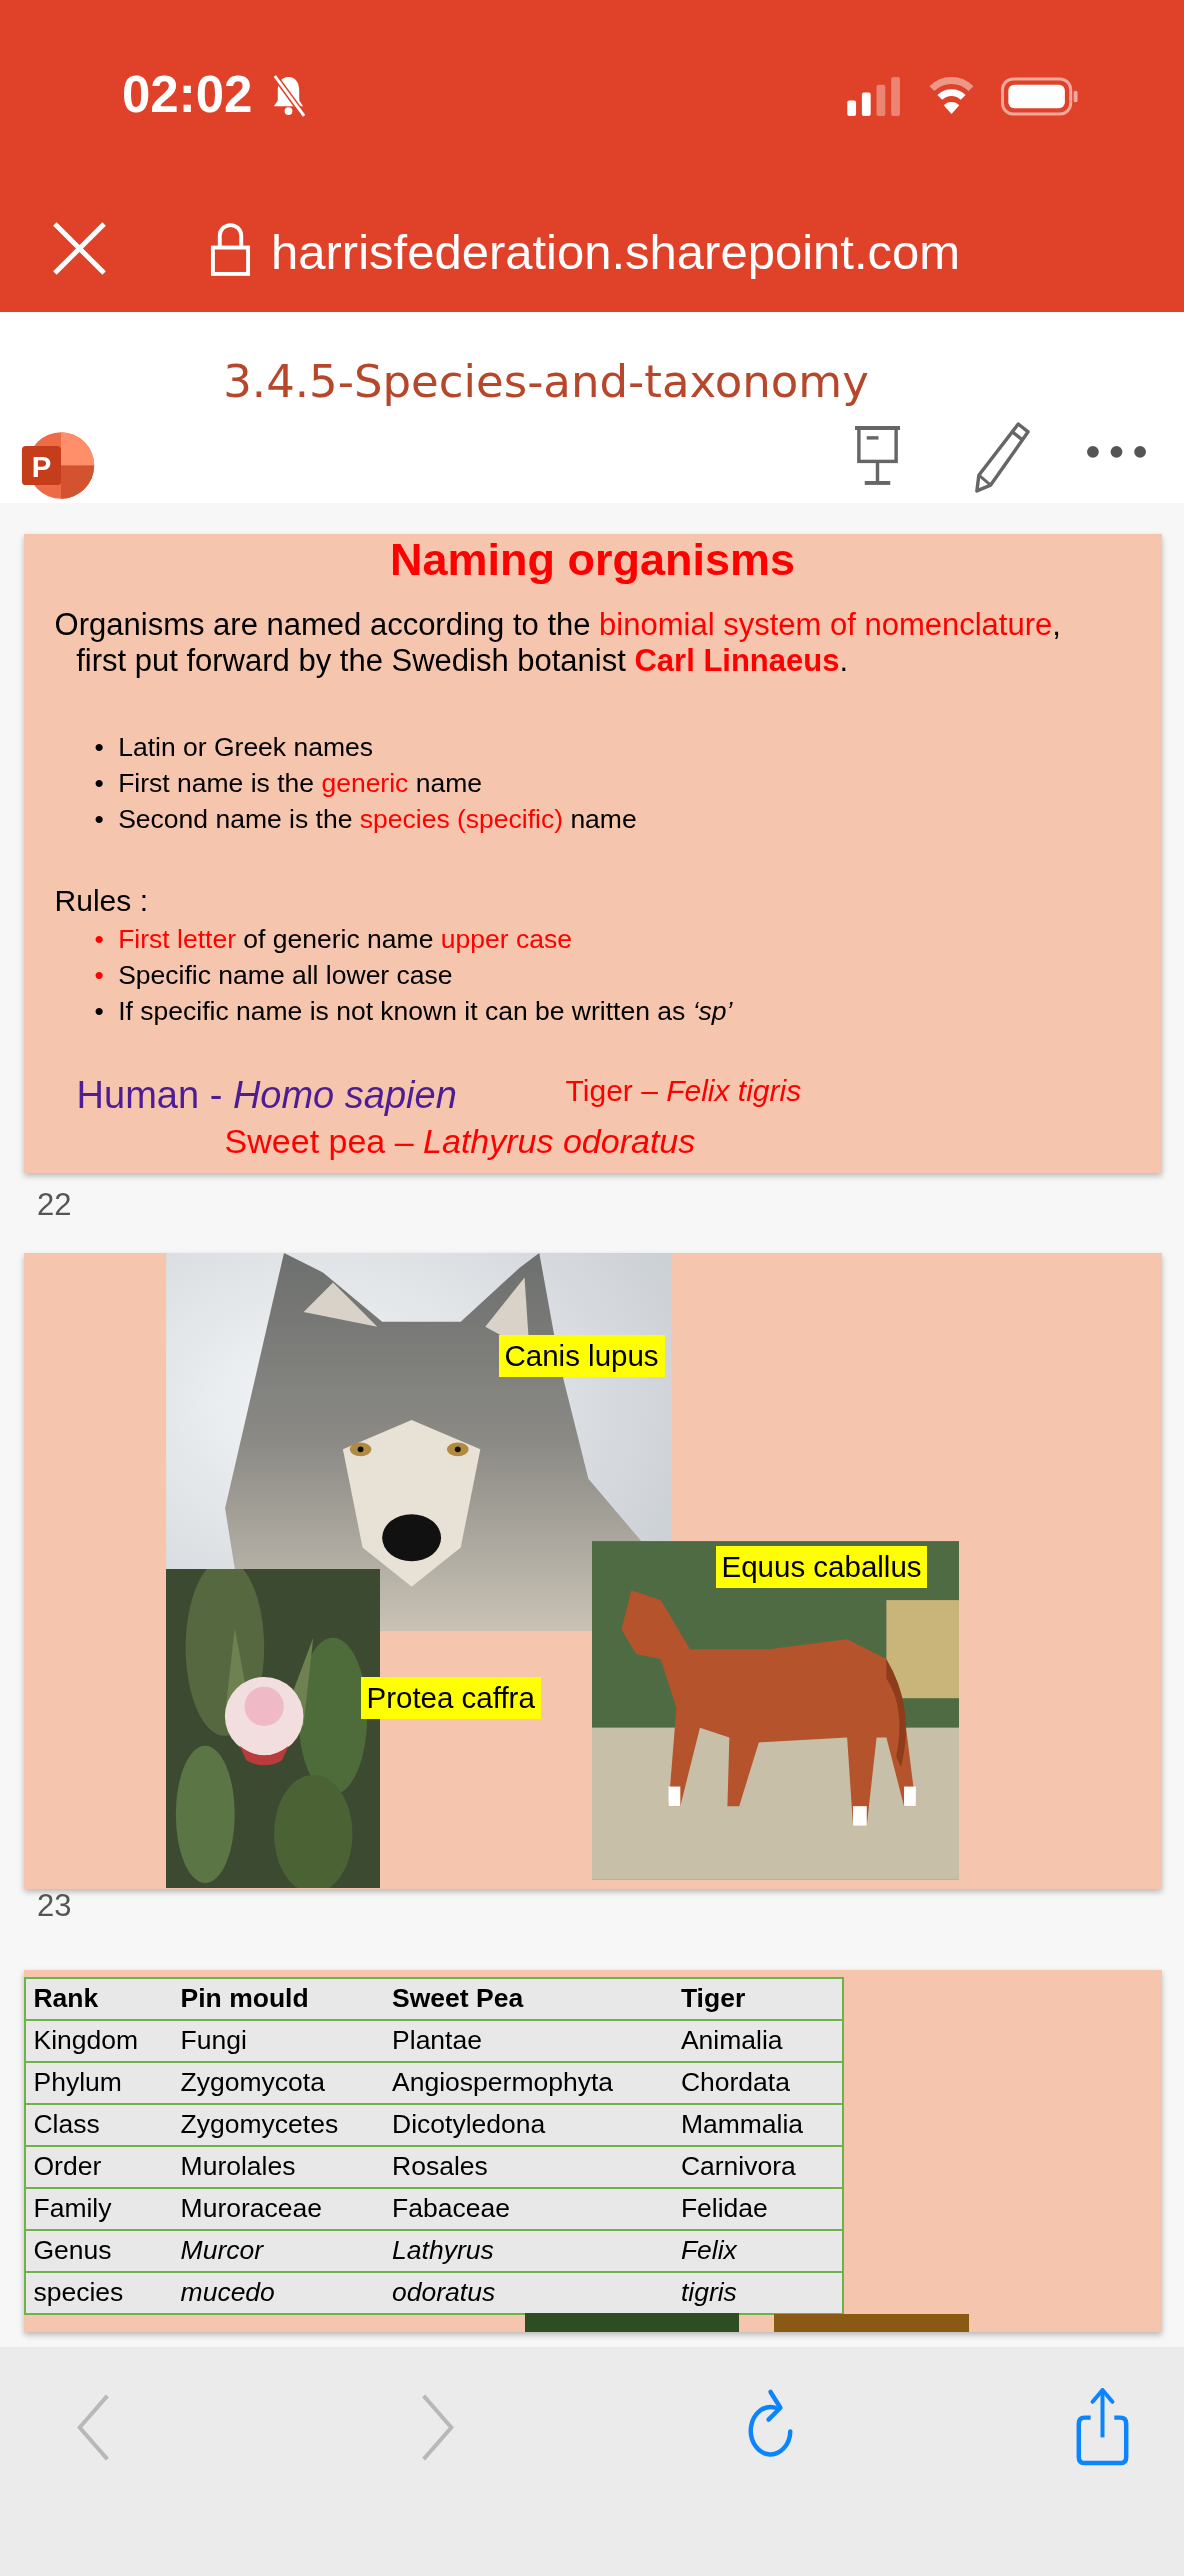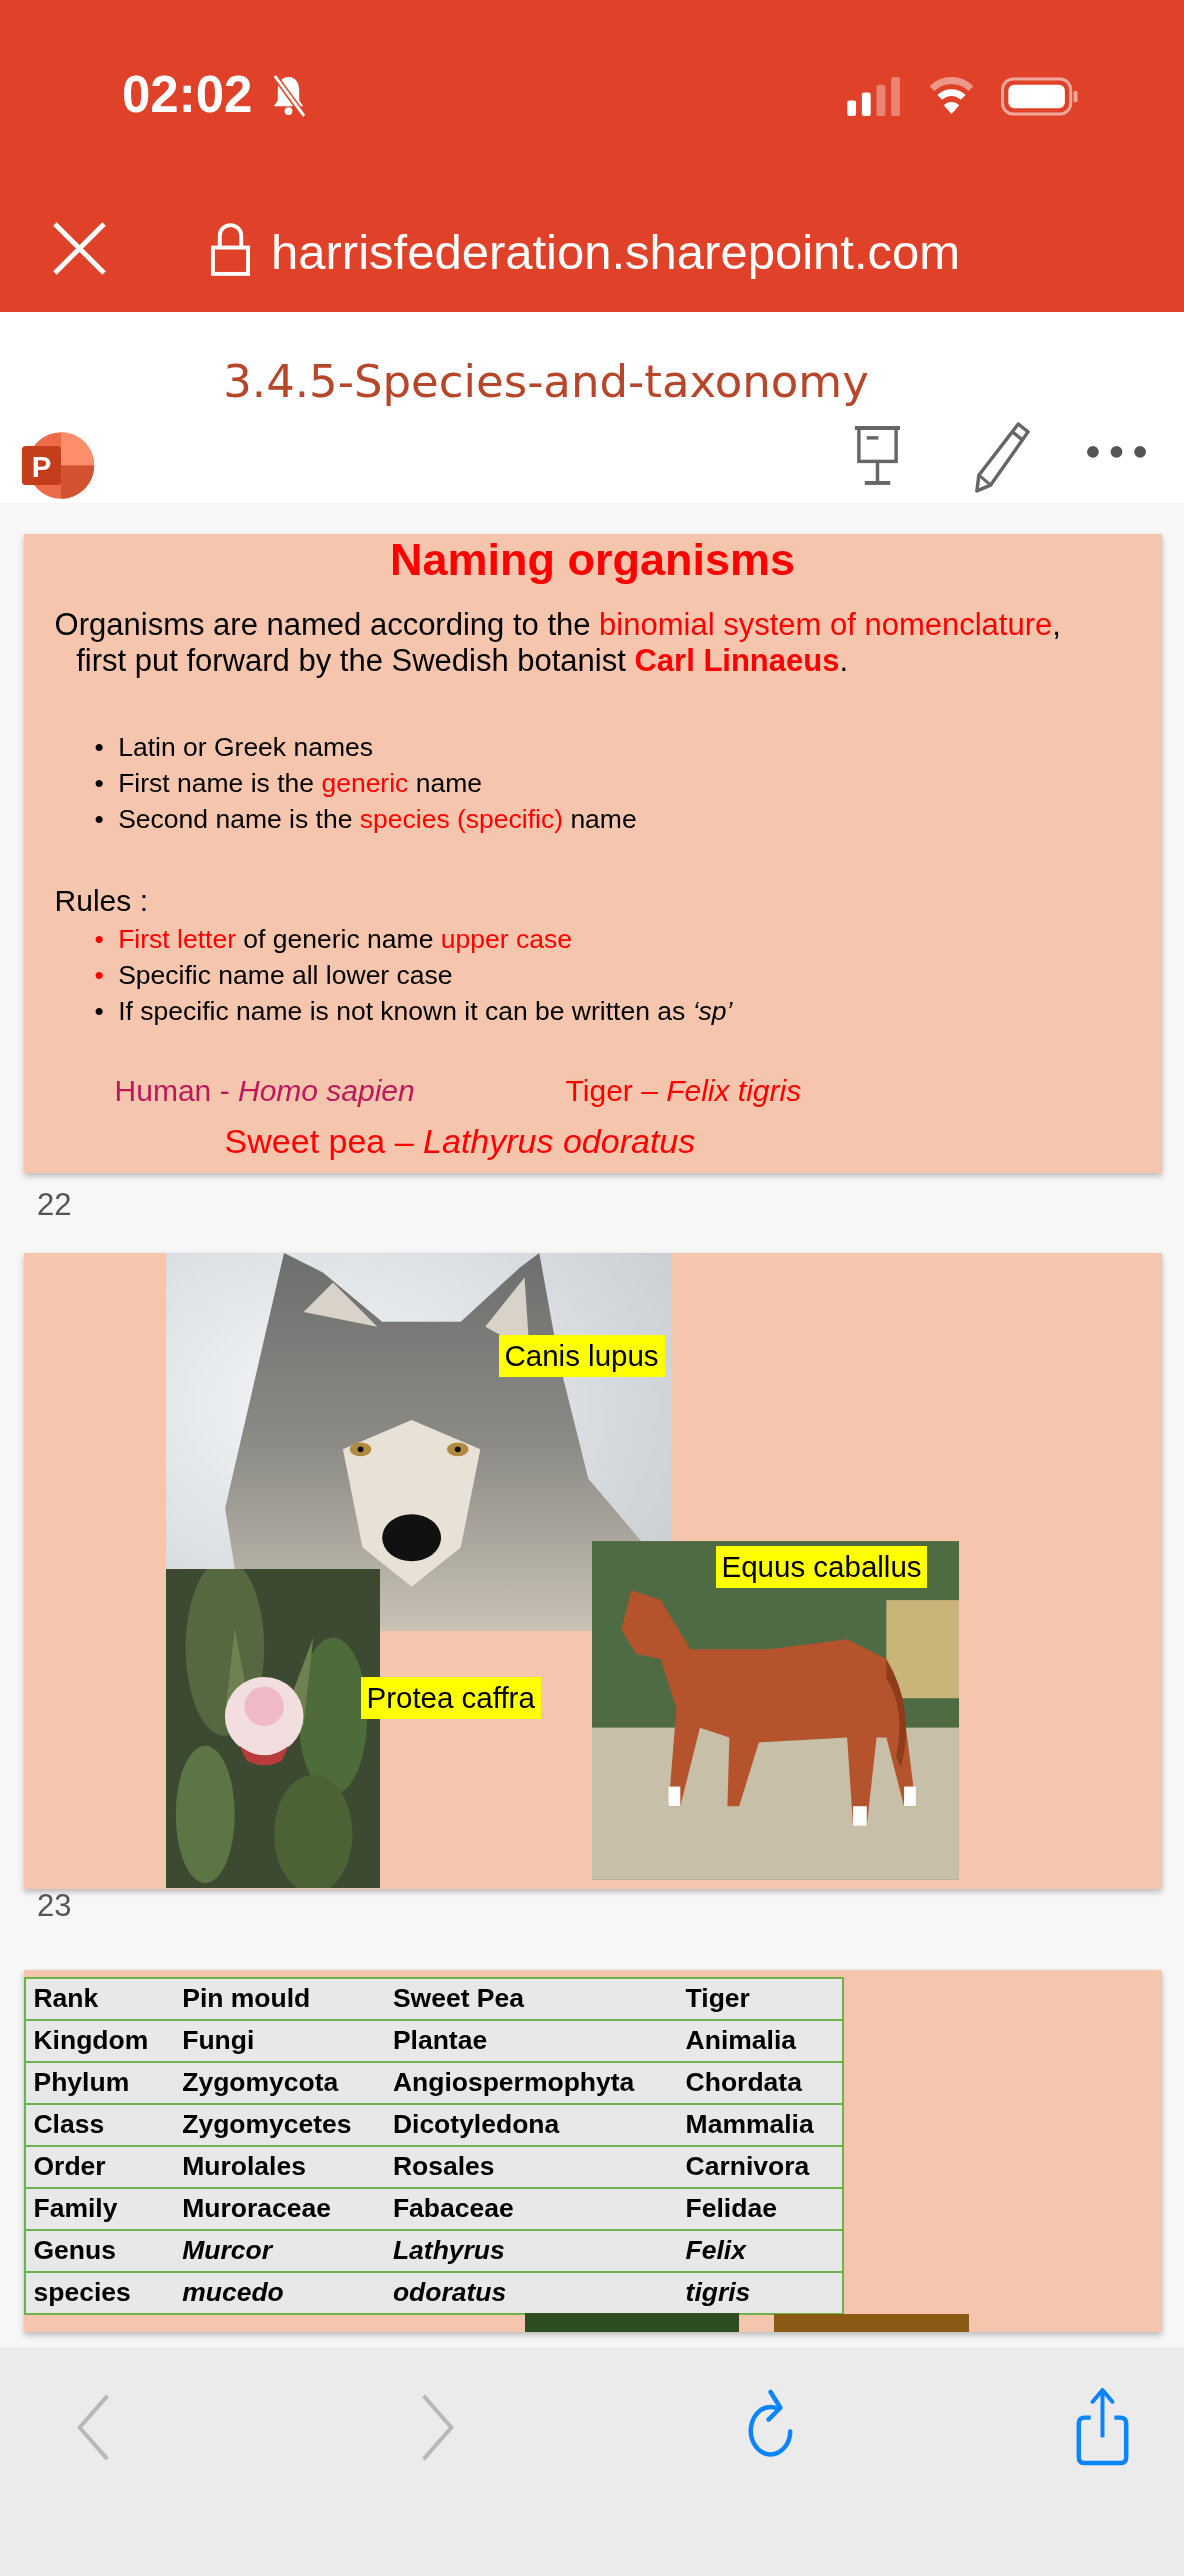--- a/index.html
+++ b/index.html
@@ -36,31 +36,31 @@
   #s1-intro { position: absolute; left: 31px; top: 73px; font-size: 31px; color: #000; line-height: 36px; }
   #s1-intro .l2 { padding-left: 21.6px; display: block; }
   ul.bl { list-style: none; position: absolute; }
   ul.bl li { font-size: 26.5px; line-height: 36px; color: #000; position: relative; padding-left: 23.6px; }
   ul.bl li::before { content: "•"; position: absolute; left: 0; top: 0; }
   ul.bl li.redbullet::before { color: #ff0000; }
   #s1-bullets { left: 71px; top: 195px; }
   #s1-rules-label { position: absolute; left: 31px; top: 350px; font-size: 30px; color: #000; }
   #s1-rules { left: 71px; top: 387px; }
   .ul { text-decoration: underline; }
-  #s1-ex1 { position: absolute; left: 53px; top: 540px; font-size: 30px; color: #be185d; margin-left: 38px; }
+  #s1-ex1 { position: absolute; left: 53px; top: 540px; font-size: 38px; color: #4c1d95; }
   #s1-ex2 { position: absolute; left: 542px; top: 540px; font-size: 30px; color: #ff0000; }
   #s1-ex3 { position: absolute; left: 201px; top: 588px; font-size: 34px; color: #ff0000; }
 
   #slide2 { top: 1253px; height: 636px; }
   .photo { position: absolute; overflow: hidden; }
   .label-box { position: absolute; background: #ffff00; color: #000; font-size: 29.5px; padding: 3.9px 5.9px; white-space: nowrap; }
 
   #slide3 { top: 1970px; height: 362px; }
   #tax-table { position: absolute; left: 0; top: 6.9px; width: 820px; border-collapse: collapse; background: #e8e8e8; }
-  #tax-table td, #tax-table th { border-top: 2px solid #6cb34a; border-bottom: 2px solid #6cb34a; font-size: 26.5px; text-align: left; padding: 0 7.9px; height: 42px; color: #000; font-weight: bold; }
+  #tax-table td, #tax-table th { border-top: 2px solid #6cb34a; border-bottom: 2px solid #6cb34a; font-size: 26.5px; text-align: left; padding: 0 7.9px; height: 42px; color: #000; font-weight: normal; }
   #tax-table th { font-weight: bold; }
   #tax-table { border-left: 2px solid #6cb34a; border-right: 2px solid #6cb34a; }
 
   
   #bottombar { position: absolute; left: 0; top: 2347px; width: 1185px; height: 229px; background: #ebebeb; }
   .bb-btn { position: absolute; top: 41px; width: 79px; height: 79px; }
 </style>
 </head>
 <body>
 

